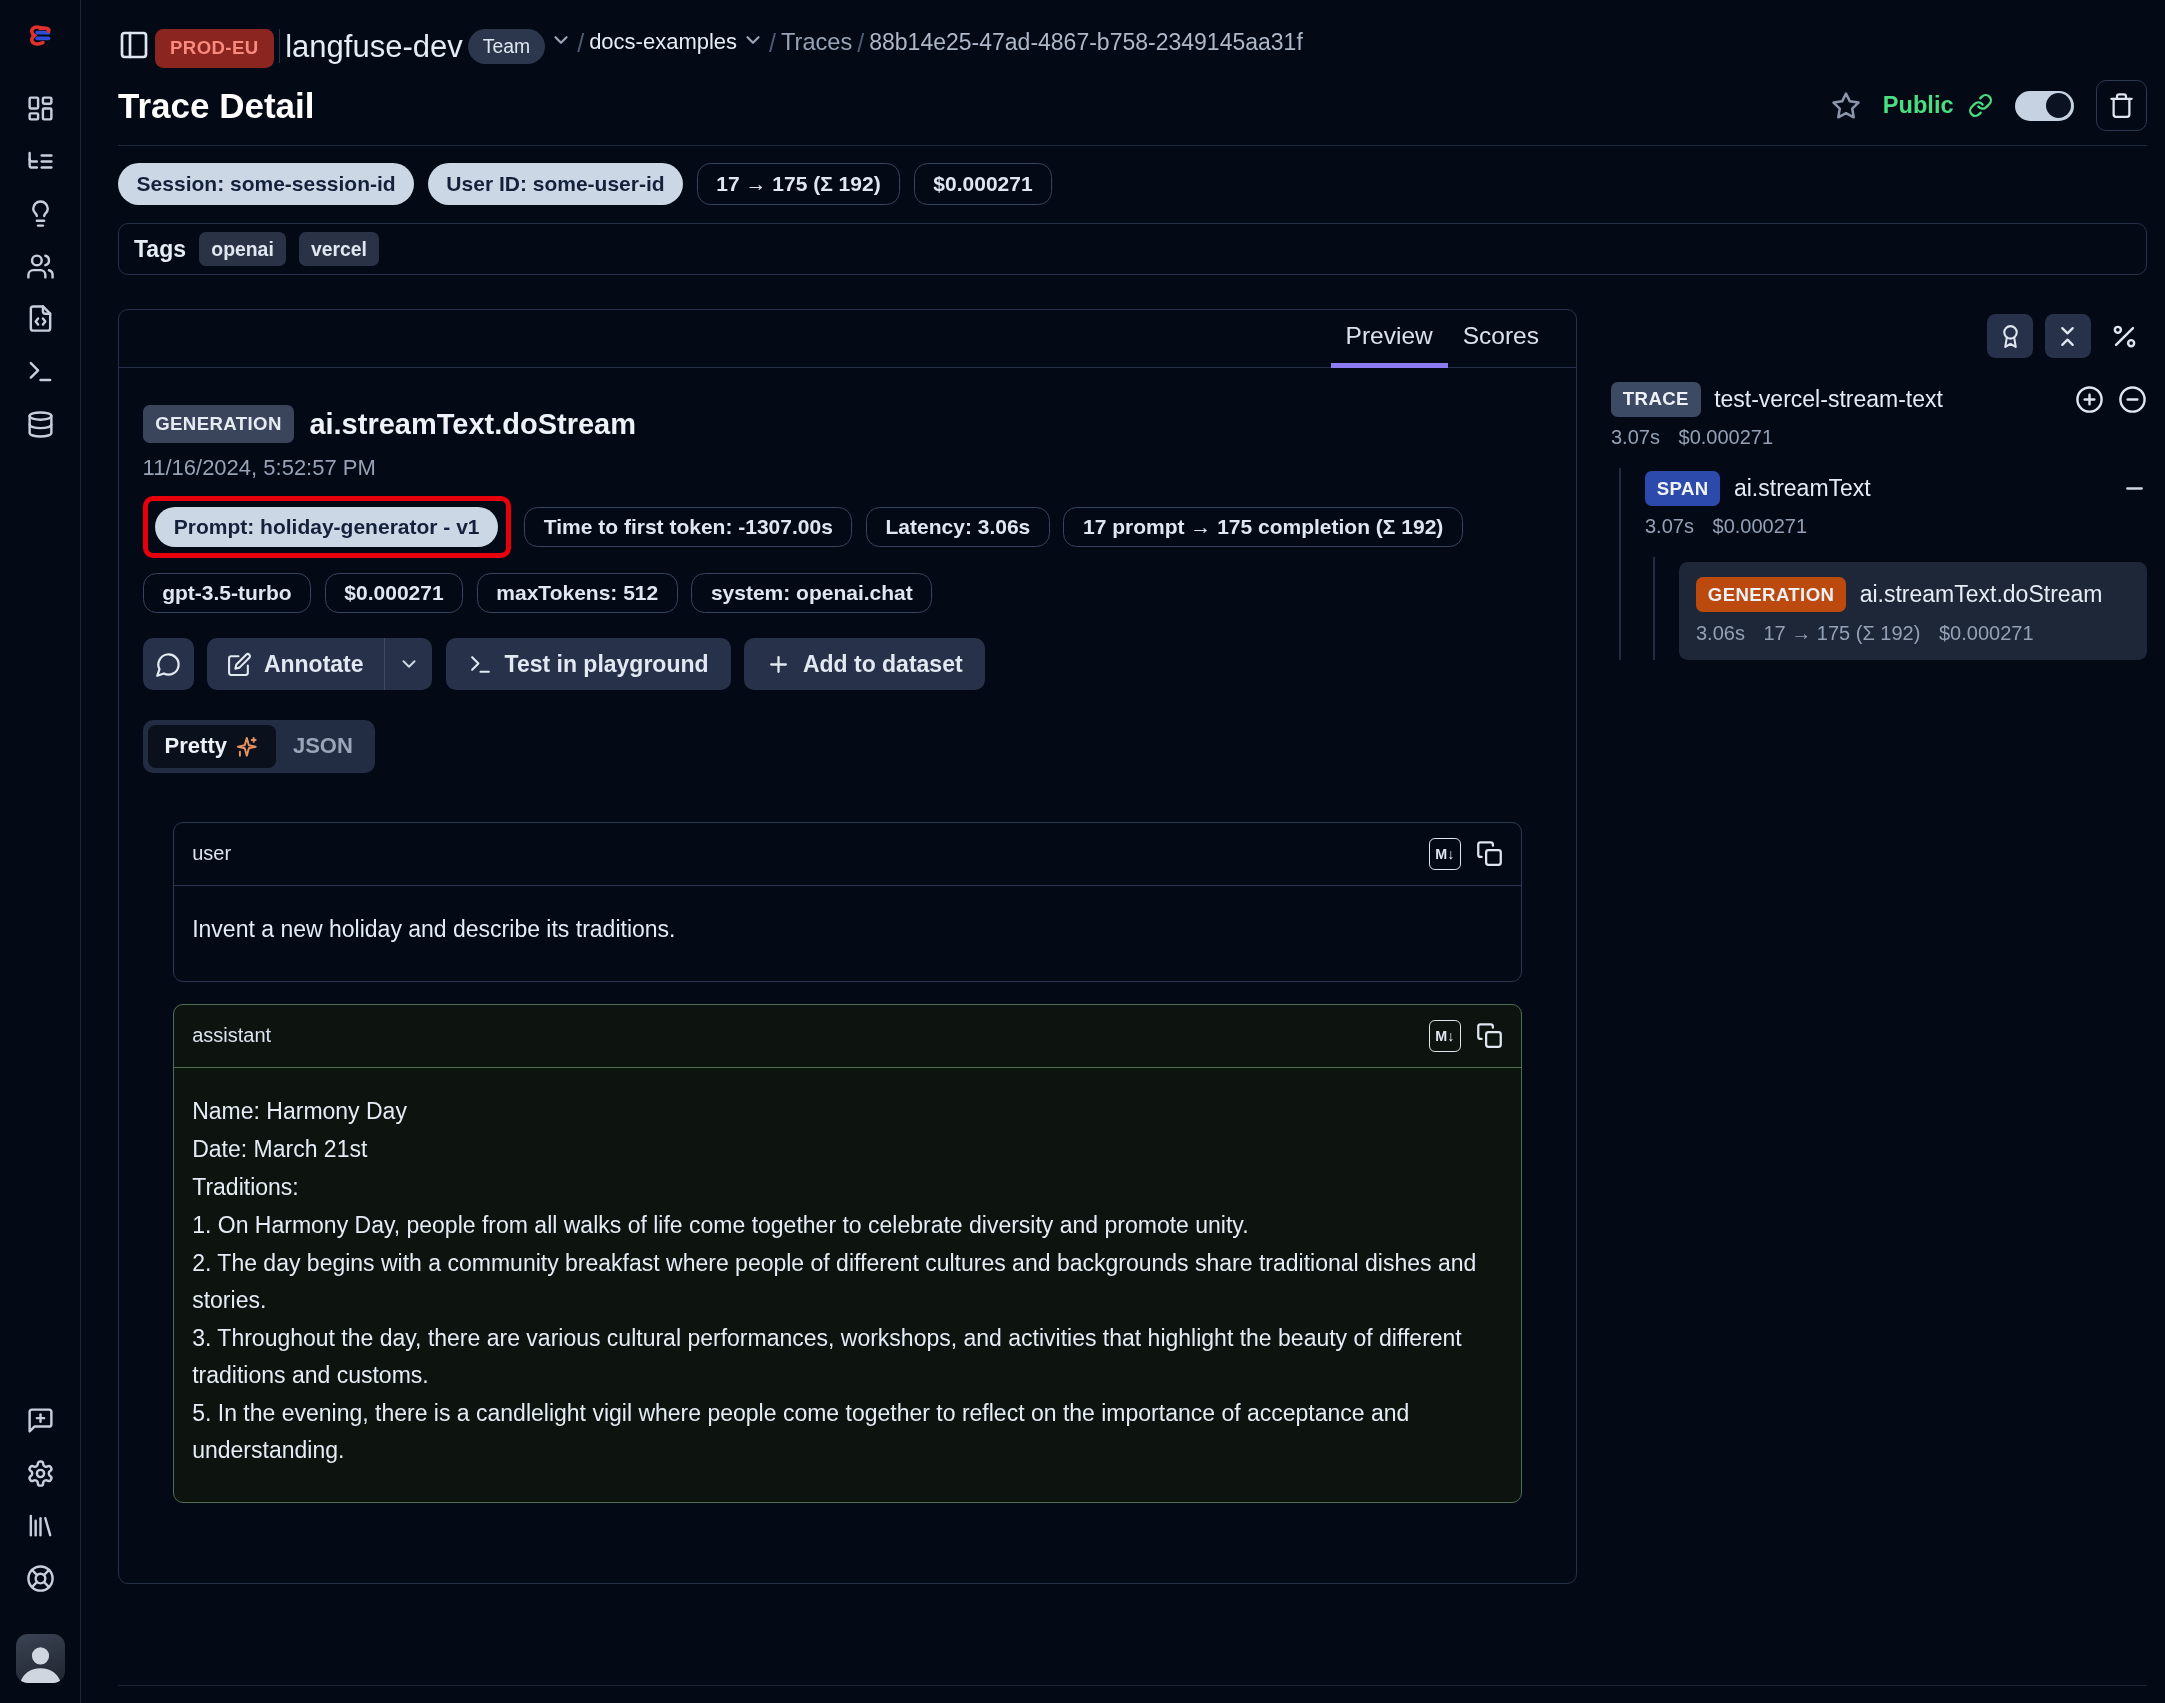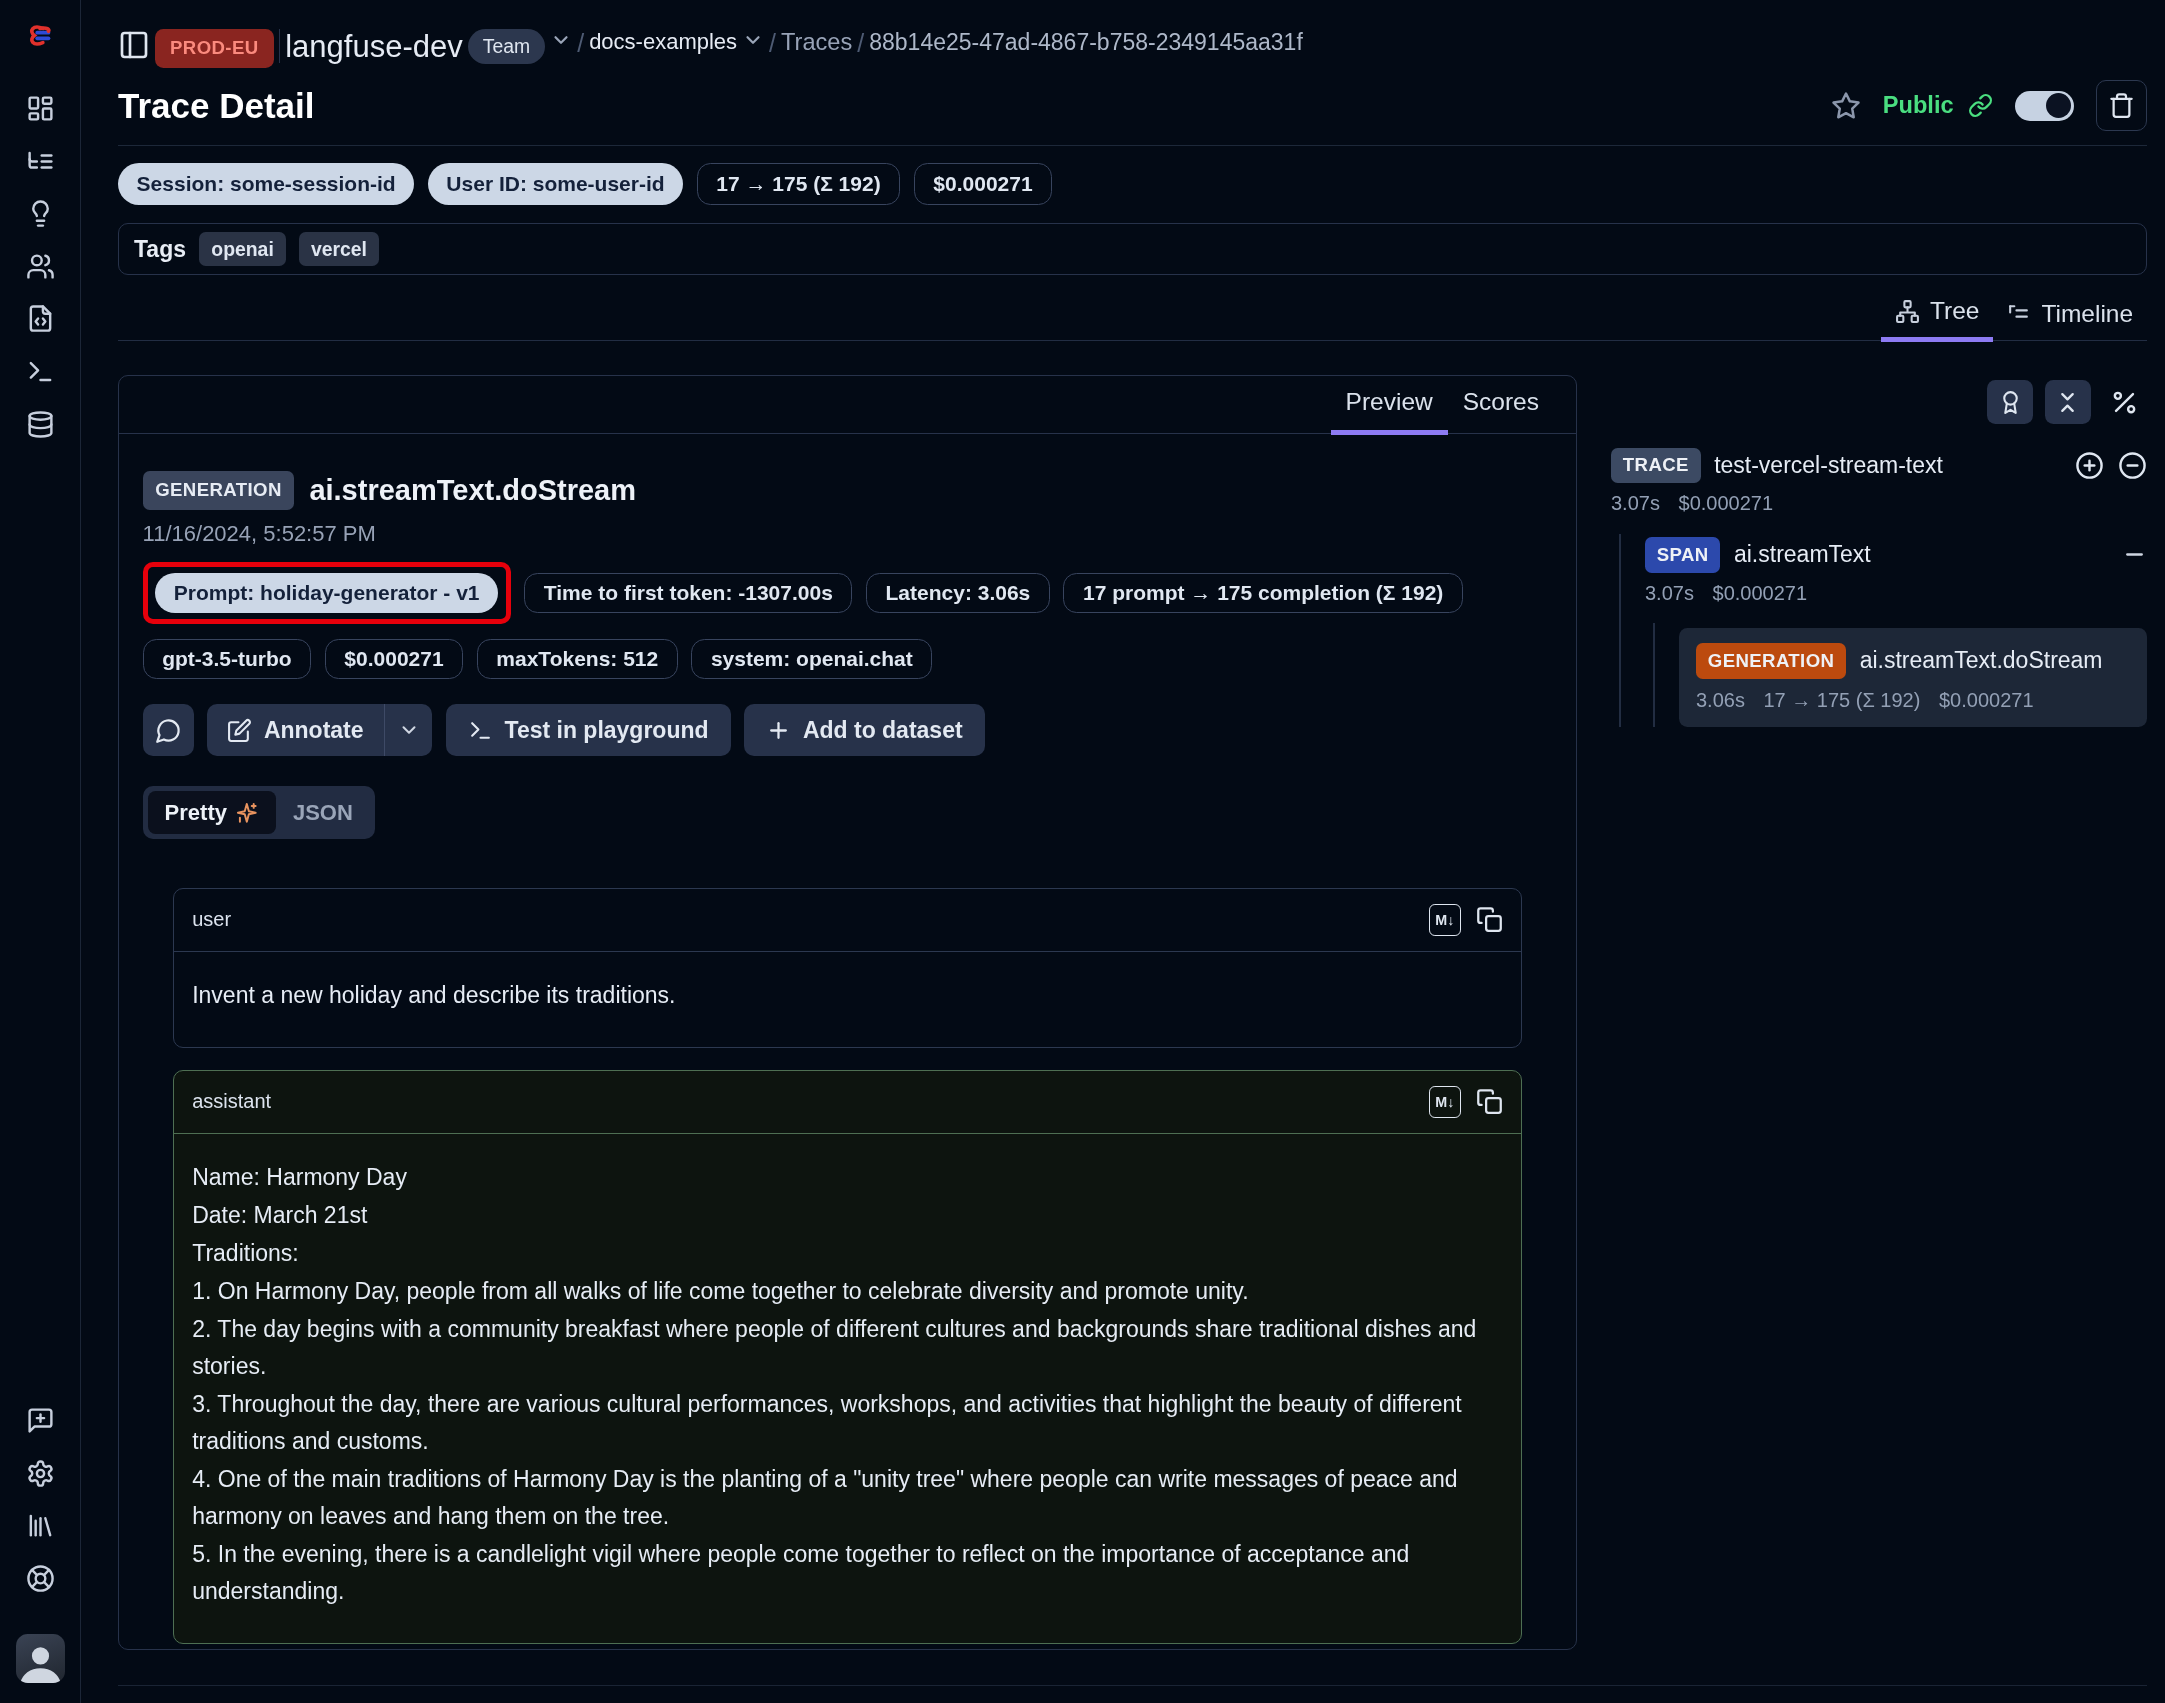--- a/index.html
+++ b/index.html
@@ -301,45 +301,20 @@
       <span class="chip outline">17 → 175 (Σ 192)</span>
       <span class="chip outline">$0.000271</span>
     </div>
 
     <div class="tags-box">
       <span class="tags-label">Tags</span>
       <span class="tag-chip">openai</span>
       <span class="tag-chip">vercel</span>
     </div>
 
-    <div class="view-tabs-row">
-      <div class="view-tab active">
-        <span class="icon">
-          <svg width="25" height="25" viewBox="0 0 24 24" fill="none" stroke="currentColor" stroke-width="2" stroke-linecap="round" stroke-linejoin="round">
-              <rect x="9" y="2" width="6" height="6" rx="1"></rect>
-              <rect x="2" y="16" width="6" height="6" rx="1"></rect>
-              <rect x="16" y="16" width="6" height="6" rx="1"></rect>
-              <path d="M5 16v-3h14v3"></path>
-              <path d="M12 12V8"></path>
-            </svg>
-        </span>
-        <span>Tree</span>
-      </div>
-      <div class="view-tab">
-        <span class="icon">
-          <svg width="25" height="25" viewBox="0 0 24 24" fill="none" stroke="currentColor" stroke-width="2" stroke-linecap="round" stroke-linejoin="round">
-              <path d="M4 5v6"></path>
-              <path d="M4 5h4"></path>
-              <path d="M10 9h10"></path>
-              <path d="M10 15h10"></path>
-            </svg>
-        </span>
-        <span>Timeline</span>
-      </div>
-    </div>
 
     <div class="workspace">
 
       <div class="main-panel">
         <div class="panel-tabs">
           <div class="panel-tab active">Preview</div>
           <div class="panel-tab">Scores</div>
         </div>
         <div class="panel-body">
 
@@ -457,21 +432,20 @@
               </span>
             </div>
             <div class="msg-divider-assistant"></div>
             <div class="msg-body">
               <p>Name: Harmony Day</p>
               <p>Date: March 21st</p>
               <p>Traditions:</p>
               <p>1. On Harmony Day, people from all walks of life come together to celebrate diversity and promote unity.</p>
               <p>2. The day begins with a community breakfast where people of different cultures and backgrounds share traditional dishes and stories.</p>
               <p>3. Throughout the day, there are various cultural performances, workshops, and activities that highlight the beauty of different traditions and customs.</p>
-              <p>4. One of the main traditions of Harmony Day is the planting of a "unity tree" where people can write messages of peace and harmony on leaves and hang them on the tree.</p>
               <p>5. In the evening, there is a candlelight vigil where people come together to reflect on the importance of acceptance and understanding.</p>
 
             </div>
           </div>
 
         </div>
       </div>
 
       <div class="tree-panel">
         <div class="tree-actions">

